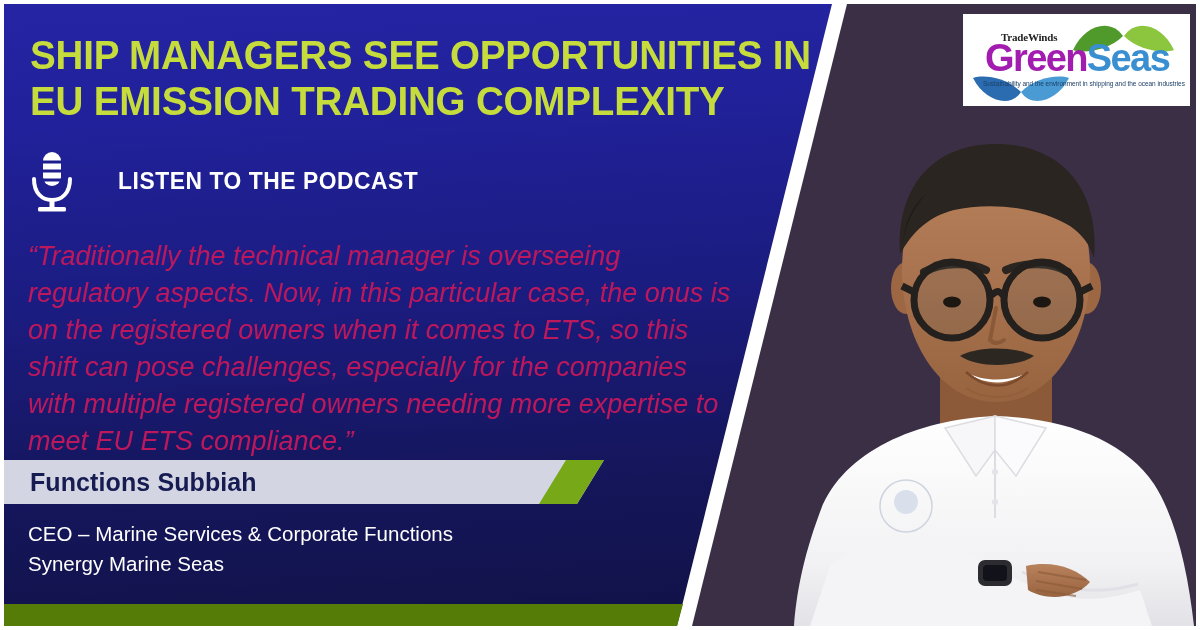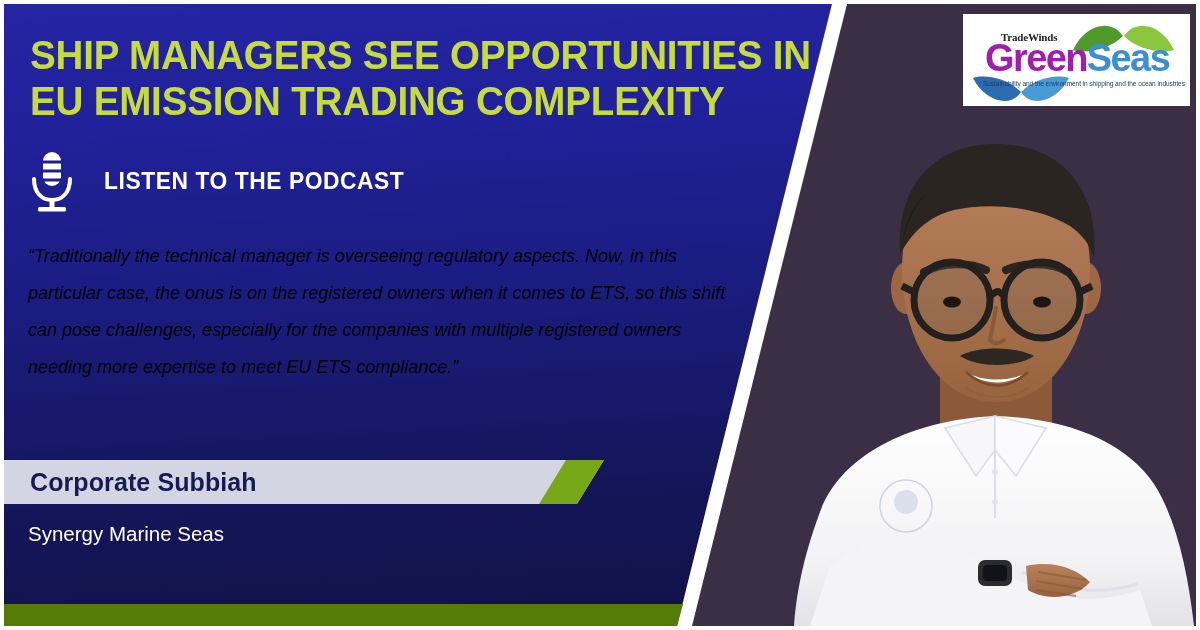--- a/index.html
+++ b/index.html
@@ -54,32 +54,32 @@
     font-size:41px; line-height:46px;
     font-weight:bold; letter-spacing:-0.2px;
     font-stretch:condensed;
     text-transform:uppercase;
   }
   .headline .l{ display:block; white-space:nowrap; transform:scaleX(.94); transform-origin:left center; }
 
   
   .podcast{
     position:absolute; left:26px; top:150px;
-    display:flex; align-items:center; gap:26px;
+    display:flex; align-items:center; gap:40px;
   }
   .mic{ width:52px; height:62px; flex:0 0 auto; }
   .podcast-label{
     color:#ffffff; font-size:24px; font-weight:bold; letter-spacing:.6px;
     transform:scaleX(.95); transform-origin:left center; white-space:nowrap;
   }
 
   
   .quote{
     position:absolute; left:28px; top:238px; width:710px;
-    color:#000000; font-style:italic; font-size:18px; line-height:37px;
+    color:#be185d; font-style:italic; font-size:27px; line-height:37px;
     font-weight:500;
   }
 
   
   .name-banner{
     position:absolute; left:4px; top:460px; width:600px; height:44px;
     background:#d3d6e2;
     -webkit-clip-path:polygon(0 0, 600px 0, 573px 44px, 0 44px);
     clip-path:polygon(0 0, 600px 0, 573px 44px, 0 44px);
   }
@@ -238,23 +238,24 @@
         <rect x="12" y="57" width="28" height="4.5" rx="1.5" fill="#ffffff"></rect>
       </svg>
     </span>
     <span class="podcast-label">LISTEN TO THE PODCAST</span>
   </div>
 
   <div class="quote">“Traditionally the technical manager is overseeing regulatory aspects. Now, in this particular case, the onus is on the registered owners when it comes to ETS, so this shift can pose challenges, especially for the companies with multiple registered owners needing more expertise to meet EU ETS compliance.”</div>
 
   <div class="name-banner"></div>
   <div class="name-banner-accent"></div>
-  <div class="name-text">Corporate Subbiah</div>
+  <div class="name-text">Functions Subbiah</div>
 
   <div class="role">
+    <div>CEO – Marine Services &amp; Corporate Functions</div>
     <div>Synergy Marine Seas</div>
   </div>
 
   <div class="logo-box">
     <div class="logo-inner">
       <svg class="leaf" style="left:108px; top:6px;" width="105" height="32" viewBox="0 0 105 32">
         <path d="M2 30 C14 4 40 -2 52 16 C38 30 14 34 2 30 Z" fill="#4f9a2a"></path>
         <path d="M103 30 C91 4 65 -2 53 16 C67 30 91 34 103 30 Z" fill="#8cc63f"></path>
       </svg>
       <svg class="leaf" style="left:8px; top:62px;" width="100" height="30" viewBox="0 0 100 30">

